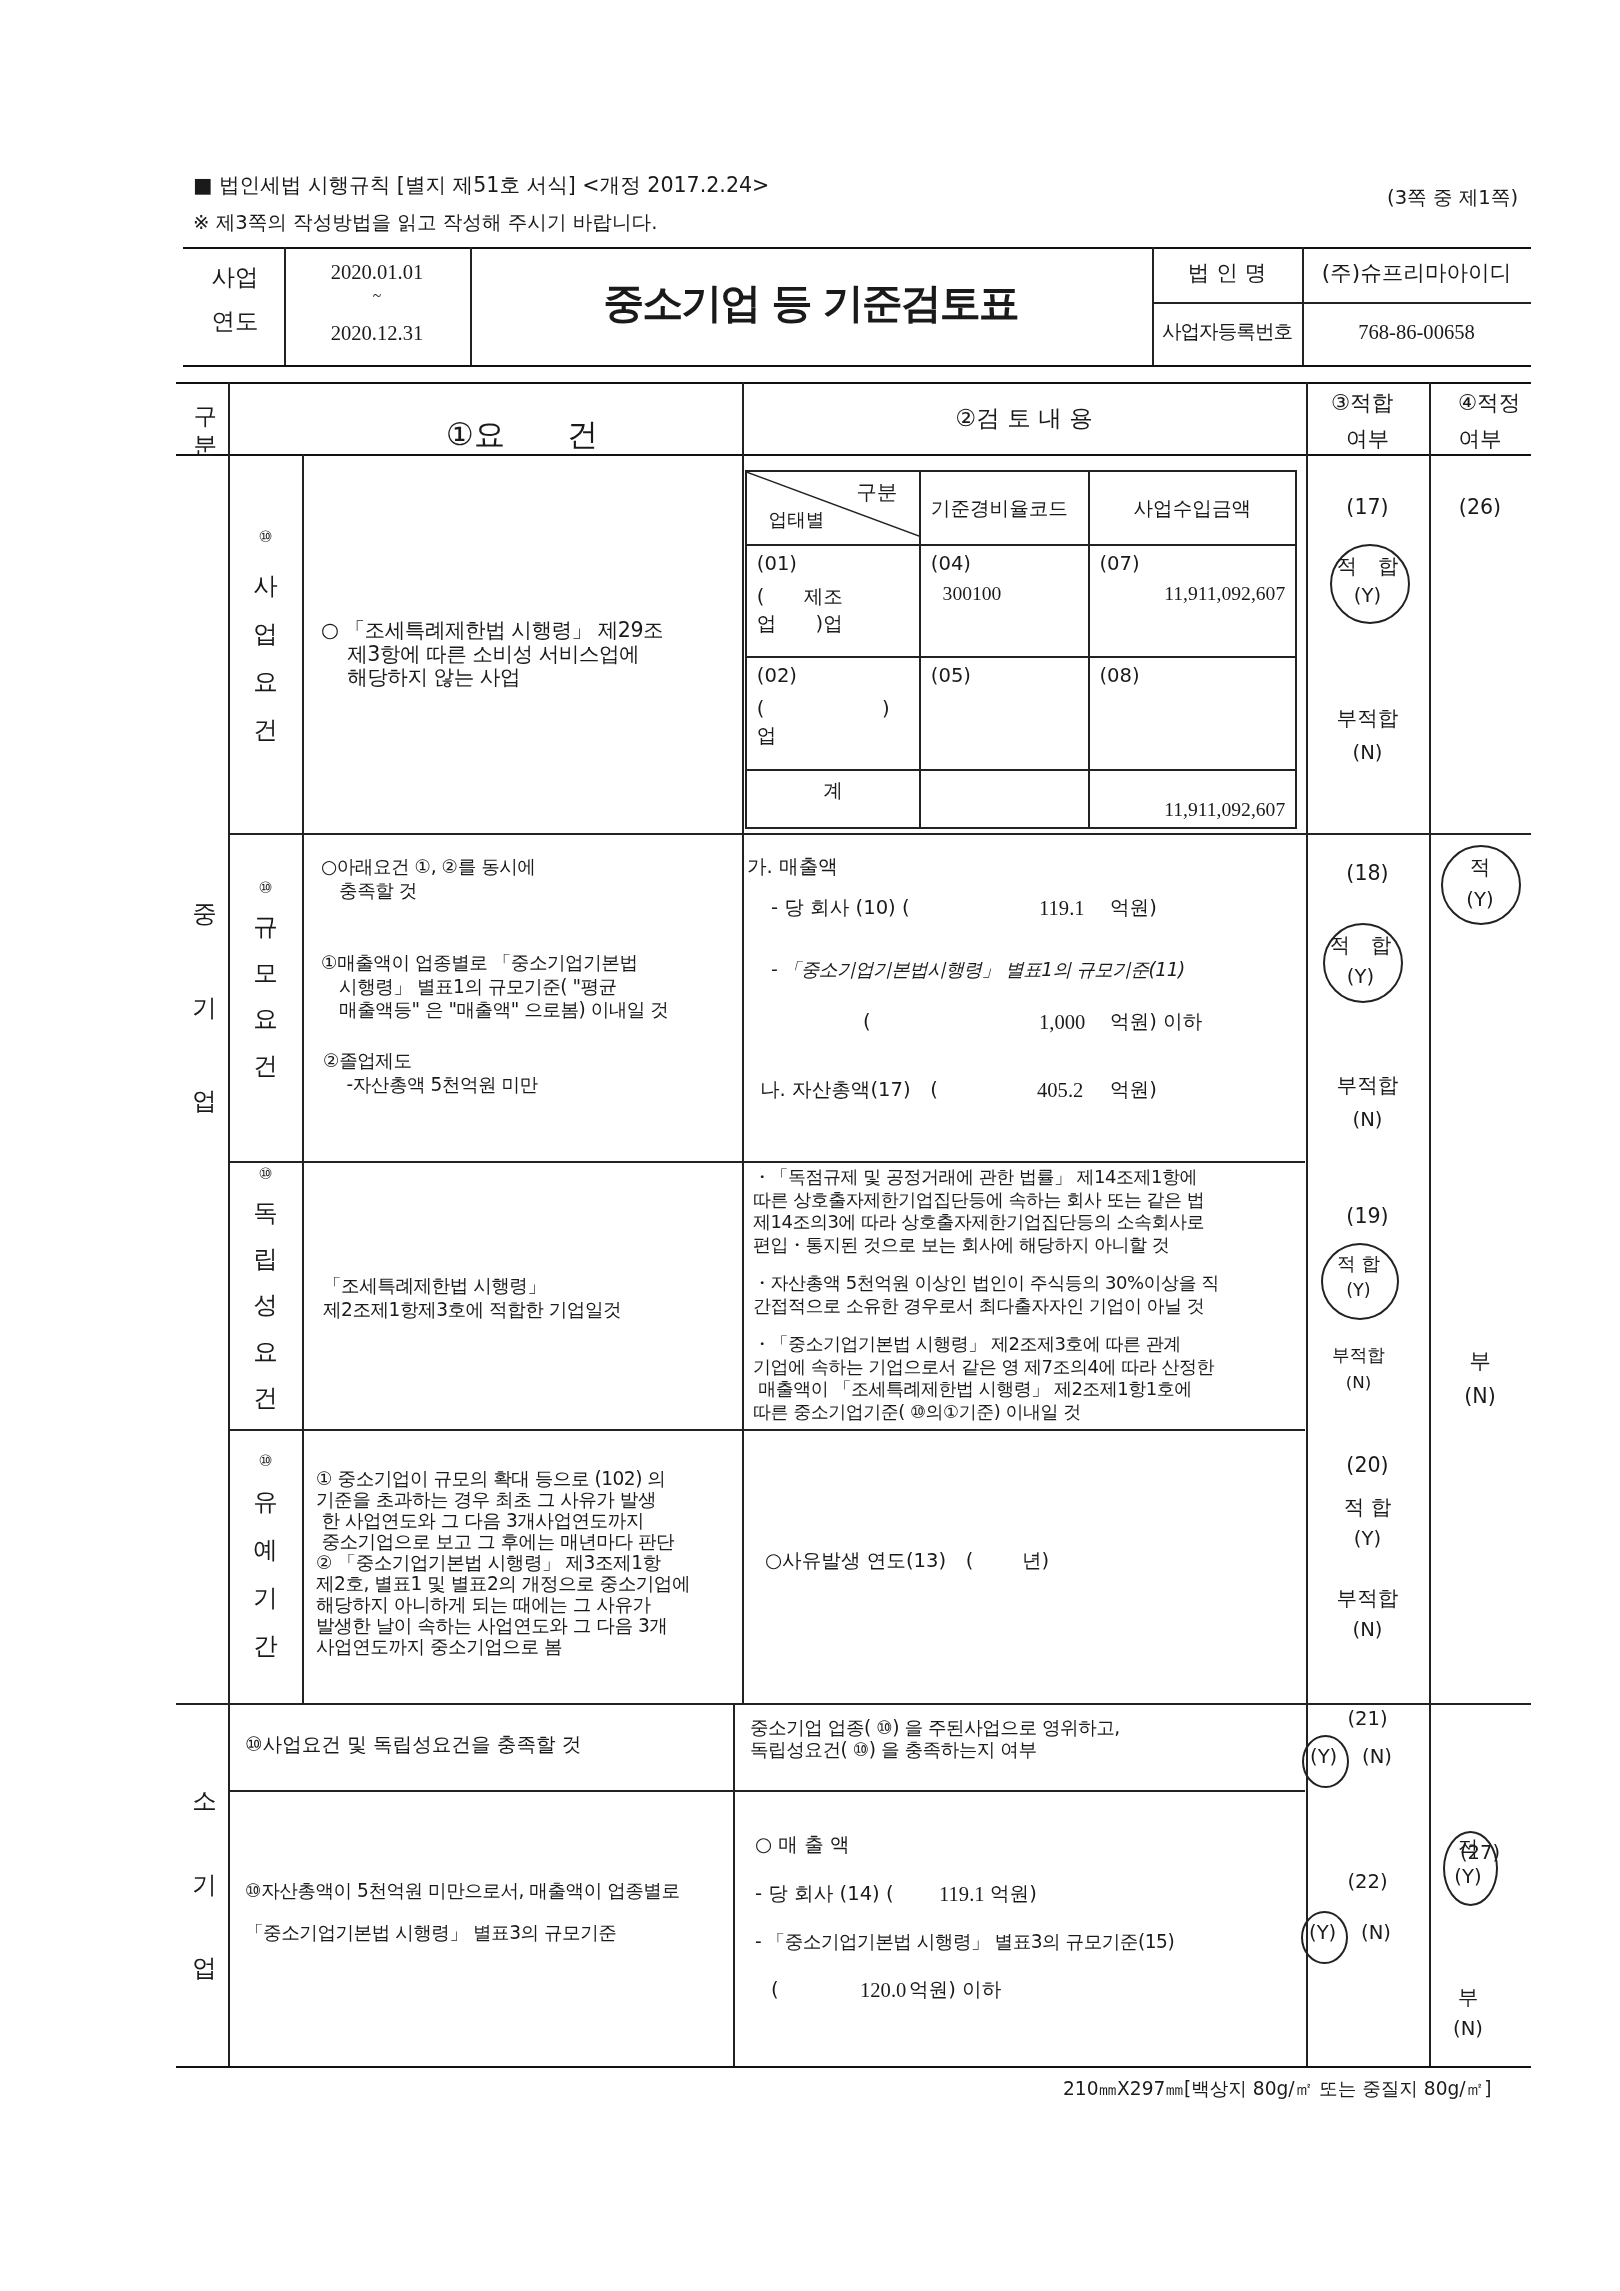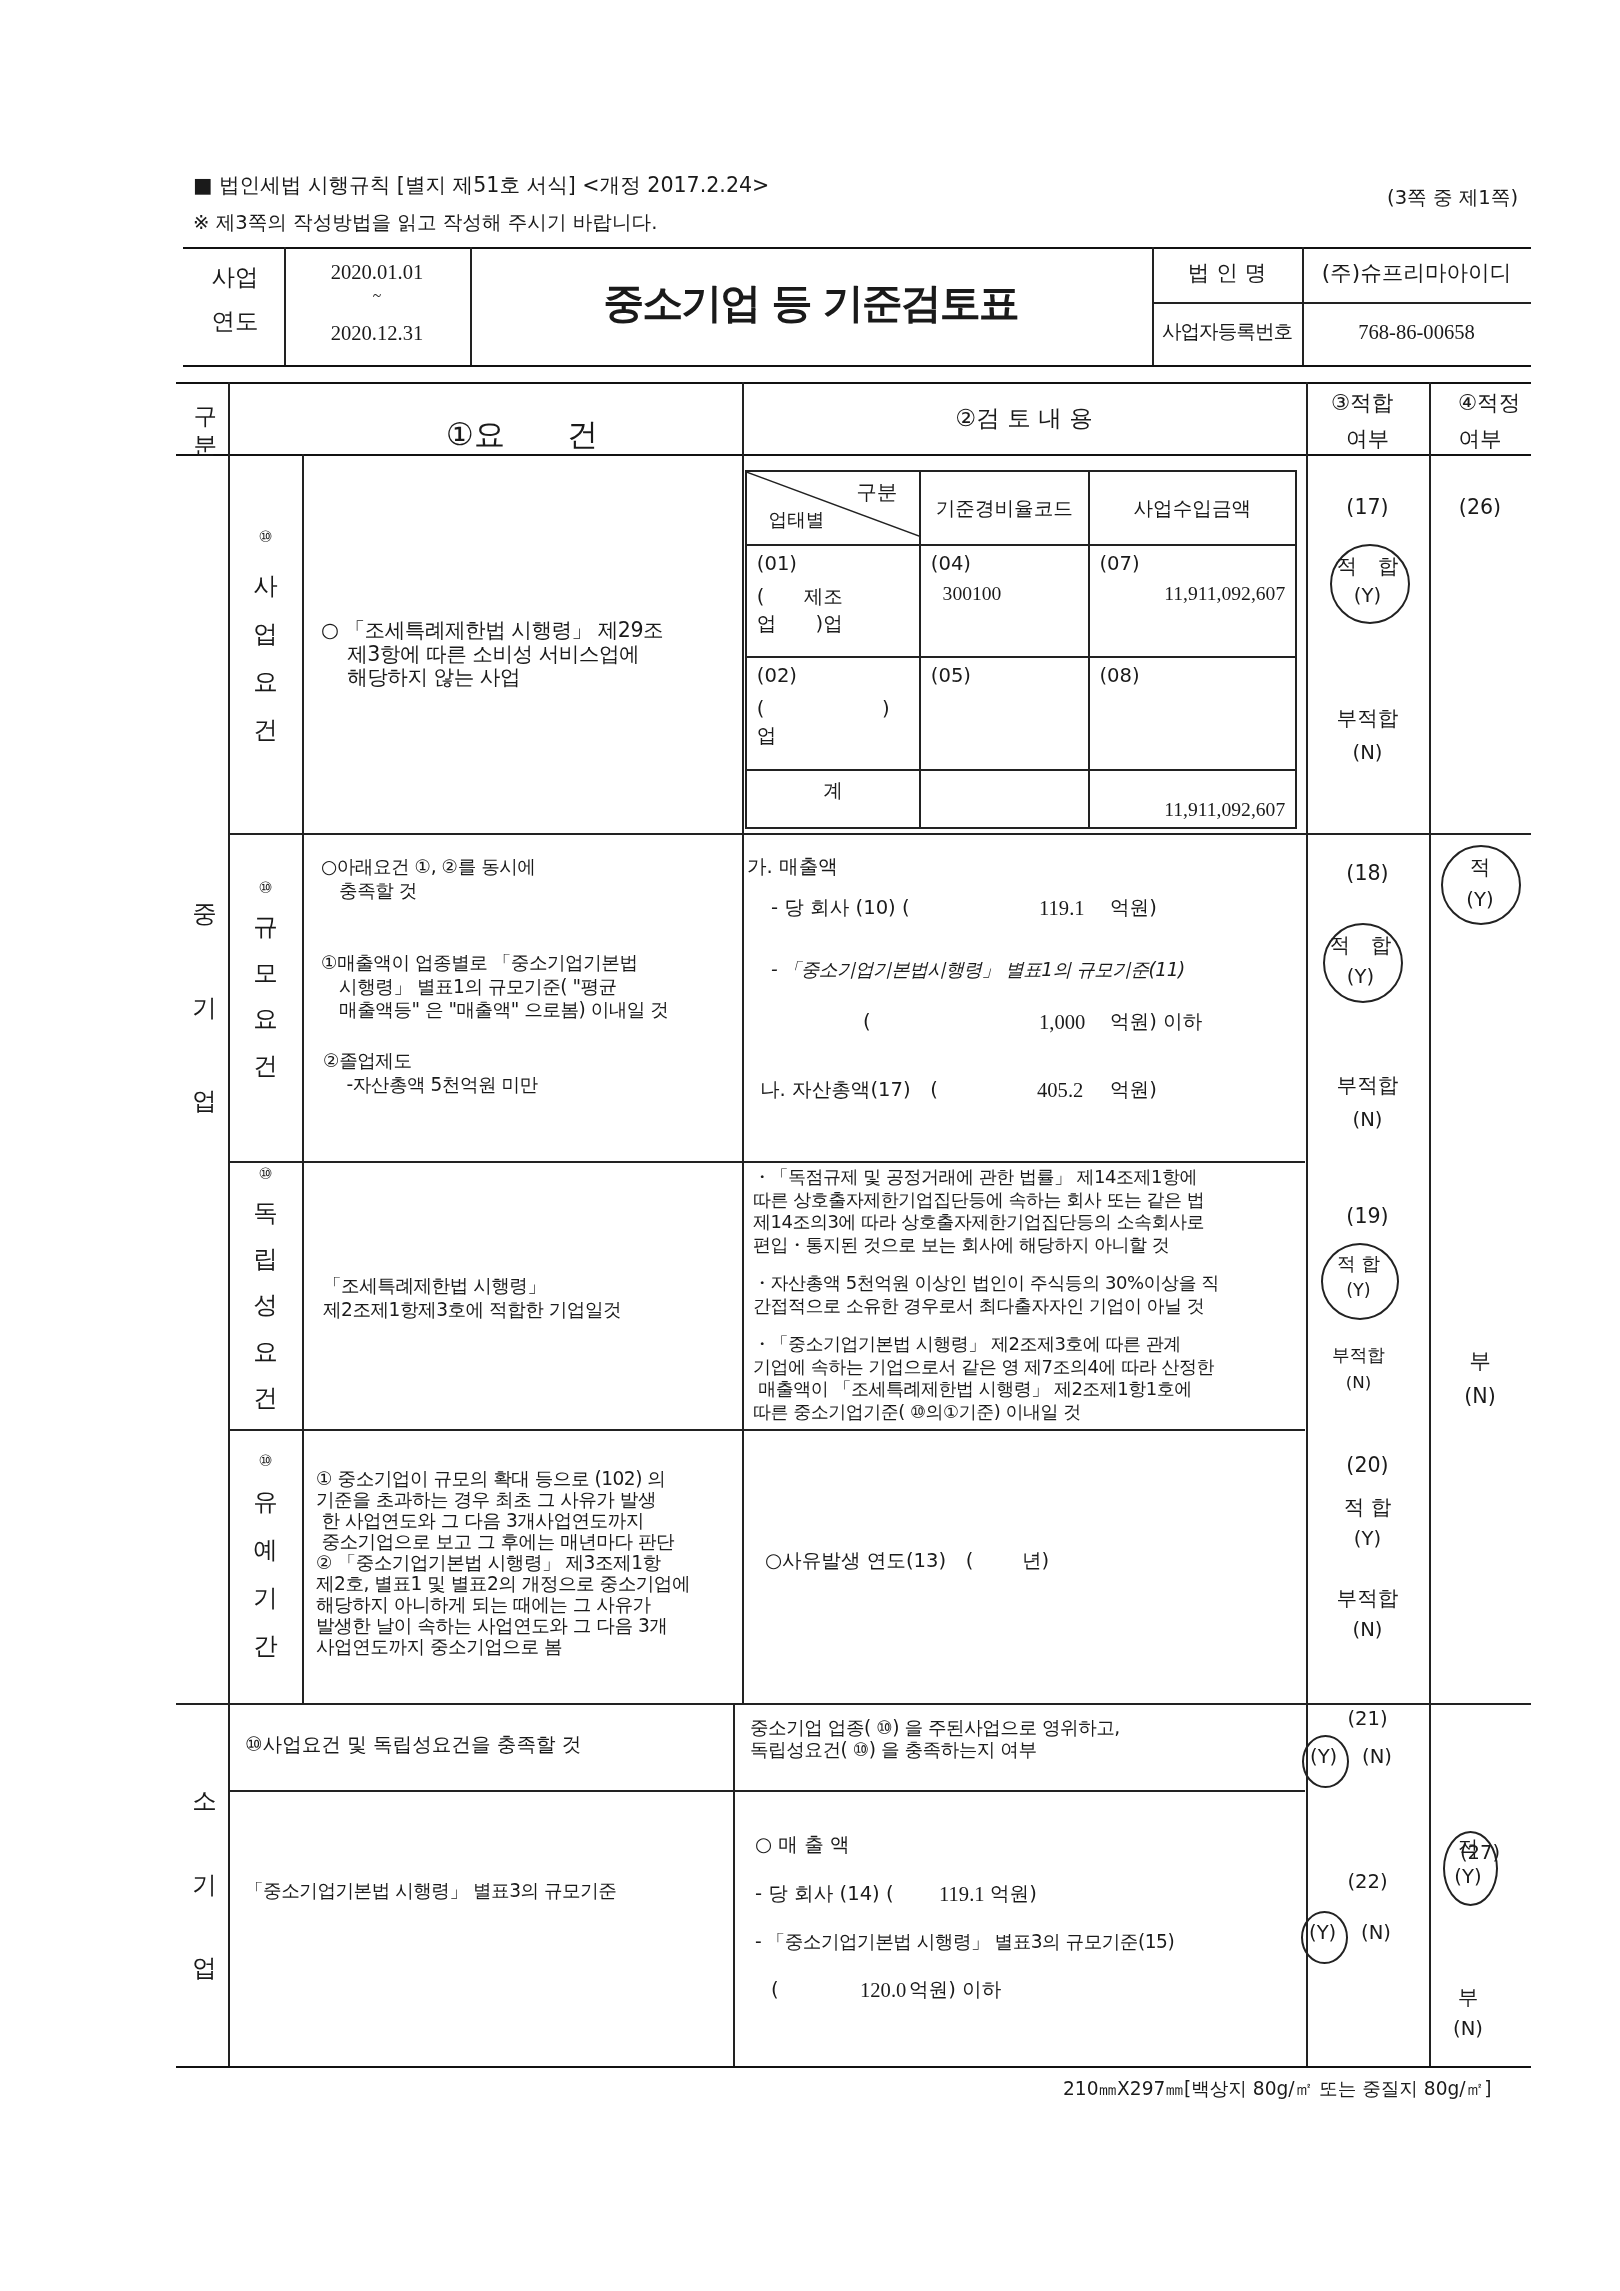--- a/index.html
+++ b/index.html
@@ -99,21 +99,21 @@
 <table class="inner abs" style="left:745px;top:470px;width:552px;height:359px;border-collapse:collapse;">
   <tbody>
       <tr style="height:65px;">
     <td style="width:172px;padding:0;position:relative;">
       <svg width="174" height="65" style="position:absolute;left:0;top:0;" viewBox="0 0 178 66">
             <line x1="0" y1="0" x2="178" y2="66" stroke="#222" stroke-width="1.5"></line>
           </svg>
       <span class="abs" style="right:21.6px;top:5.9px;font-size:20.6px;">구분</span>
       <span class="abs" style="left:21.6px;top:35px;font-size:18.6px;">업태별</span>
     </td>
-    <td style="width:147px;text-align:center;vertical-align:middle;border-radius:12px;">기준경비율코드</td>
+    <td style="width:147px;vertical-align:middle;border-radius:12px;">기준경비율코드</td>
     <td style="text-align:center;vertical-align:middle;">사업수입금액</td>
   </tr>
   <tr style="height:78px;">
     <td>
           <div>(01)</div>
           <div style="margin-top:7.8px;">(　　제조업　　)업</div>
         </td>
     <td>
           <div>(04)</div>
           <div class="serif" style="margin-top:7.8px;padding-left:11.8px;">300100</div>
@@ -262,20 +262,21 @@
 <div class="lines" style="left:750px;top:1717px;font-size:18.6px;line-height:21.6px;">
   <div>중소기업 업종( ⑩) 을 주된사업으로 영위하고,</div>
   <div>독립성요건( ⑩) 을 충족하는지 여부</div>
 </div>
 <div class="t c" style="left:1306px;top:1707px;width:123px;font-size:19.6px;">(21)</div>
 <div class="circ" style="left:1302px;top:1735px;width:43px;height:49px;"></div>
 <div class="t" style="left:1310px;top:1745px;font-size:19.6px;">(Y)</div>
 <div class="t" style="left:1362px;top:1745px;font-size:19.6px;">(N)</div>
 
 <div class="lines" style="left:245px;top:1870px;font-size:18.6px;line-height:42px;">
+  <div>⑩자산총액이 5천억원 미만으로서, 매출액이 업종별로</div>
   <div>「중소기업기본법 시행령」 별표3의 규모기준</div>
 </div>
 <div class="t" style="left:755px;top:1833px;font-size:19.6px;">○ 매 출 액</div>
 <div class="t" style="left:755px;top:1882px;font-size:19.6px;">- 당 회사 (14) (</div>
 <div class="t serif" style="left:939px;top:1882px;font-size:20.6px;">119.1</div>
 <div class="t" style="left:990px;top:1882px;font-size:19.6px;">억원)</div>
 <div class="t" style="left:755px;top:1931px;font-size:18.6px;letter-spacing:-0.5px;">- 「중소기업기본법 시행령」 별표3의 규모기준(15)</div>
 <div class="t" style="left:771px;top:1978px;font-size:19.6px;">(</div>
 <div class="t serif" style="left:860px;top:1978px;font-size:20.6px;">120.0</div>
 <div class="t" style="left:909px;top:1978px;font-size:19.6px;">억원) 이하</div>

